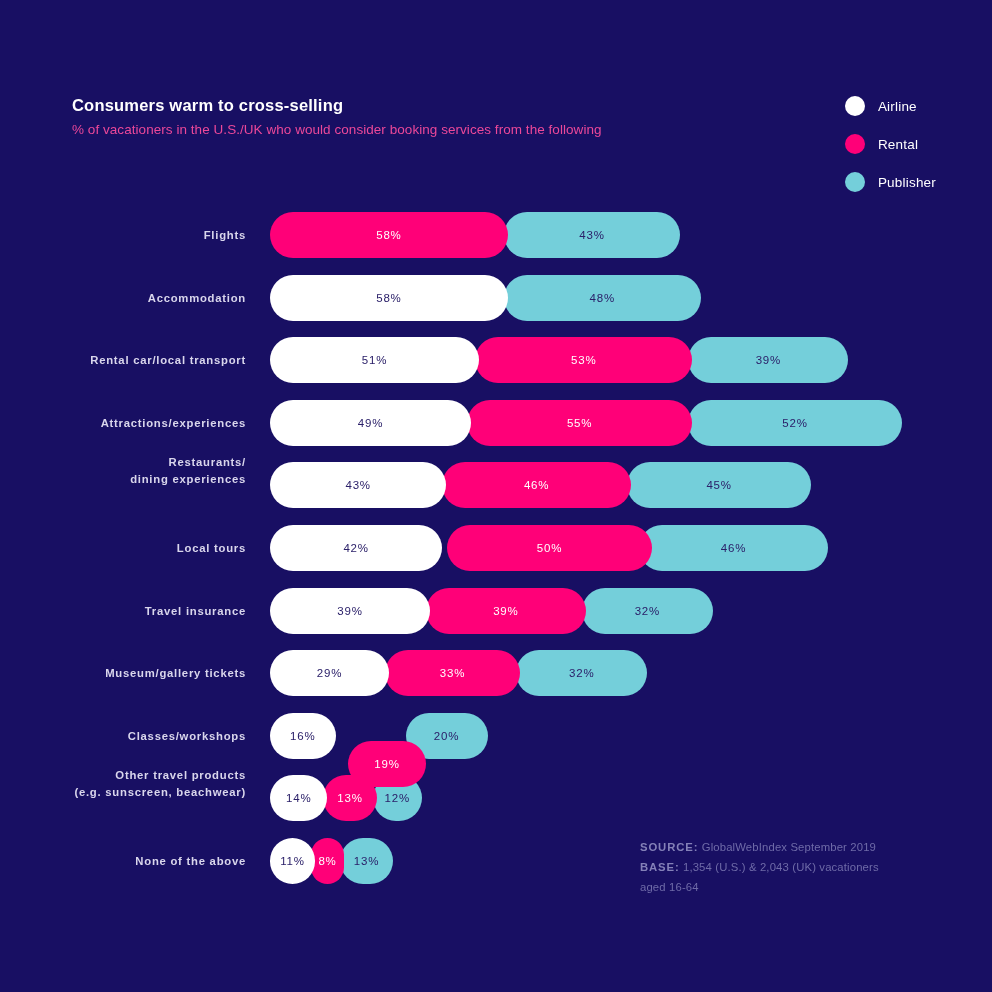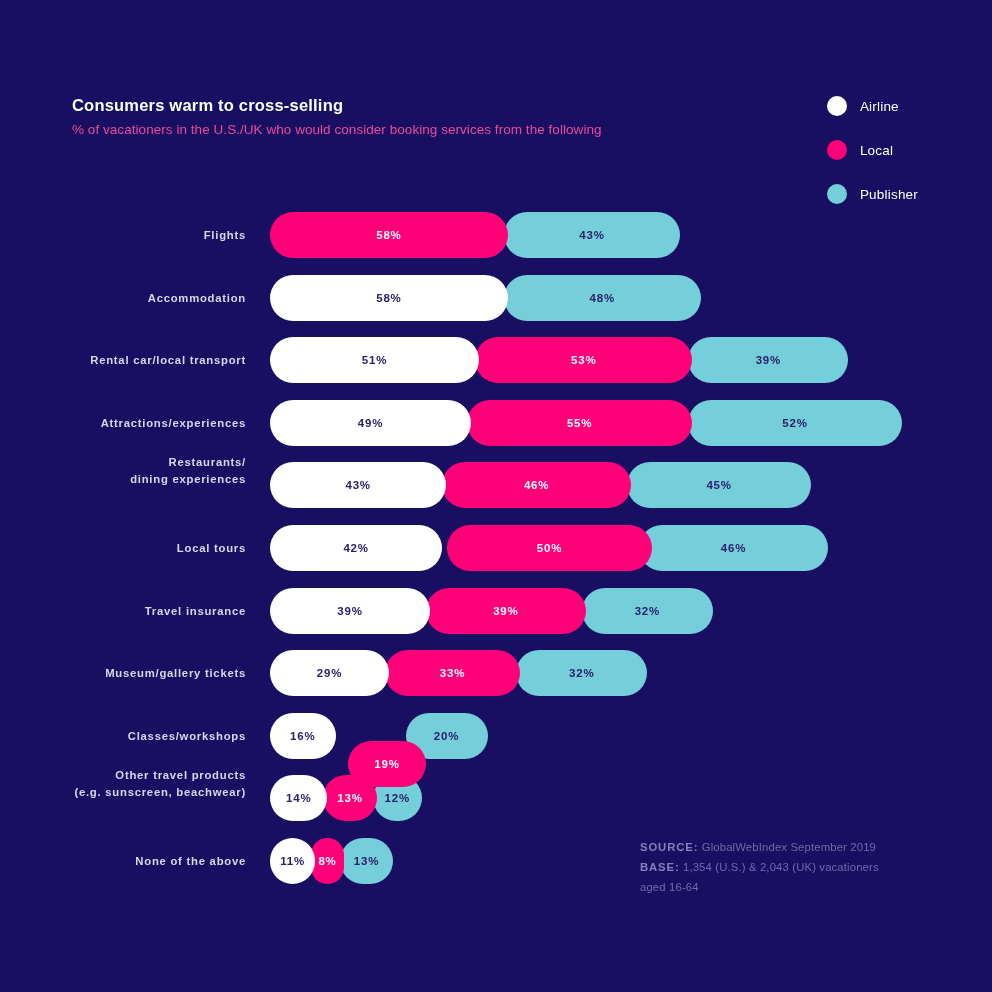--- a/index.html
+++ b/index.html
@@ -40,25 +40,25 @@
     font-size: 13.5px;
     font-weight: normal;
     letter-spacing: 0.05px;
     margin: 0;
     line-height: 1.2;
   }
 
   
   .legend {
     position: absolute;
-    right: 74px;
+    right: 56px;
     top: 96px;
     display: flex;
     flex-direction: column;
-    gap: 24px;
+    gap: 18px;
   }
   .legend-item {
     display: flex;
     align-items: center;
     gap: 13px;
   }
   .legend-swatch {
     width: 20px;
     height: 20px;
     border-radius: 50%;
@@ -108,21 +108,21 @@
     top: 0;
     height: 46px;
     border-radius: 23px;
     display: flex;
     align-items: center;
     justify-content: center;
     box-sizing: border-box;
   }
   .bar-value {
     font-size: 11.5px;
-    font-weight: bold;
+    font-weight: normal;
     letter-spacing: 0.8px;
     white-space: nowrap;
   }
   .bar.airline   { background: #ffffff; }
   .bar.hotel     { background: #ff0078; }
   .bar.publisher { background: #74cfda; }
   .bar.airline   .bar-value { color: #2b2069; }
   .bar.hotel     .bar-value { color: #ffffff; }
   .bar.publisher .bar-value { color: #2b2069; }
 
@@ -154,21 +154,21 @@
     <p class="chart-subtitle">% of vacationers in the U.S./UK who would consider booking services from the following</p>
   </div>
 
   <div class="legend" id="legend">
       <div class="legend-item">
         <span class="legend-swatch" style="background: rgb(255, 255, 255);"></span>
         <span class="legend-label">Airline</span>
       </div>
       <div class="legend-item">
         <span class="legend-swatch" style="background: rgb(255, 0, 120);"></span>
-        <span class="legend-label">Local</span>
+        <span class="legend-label">Rental</span>
       </div>
       <div class="legend-item">
         <span class="legend-swatch" style="background: rgb(116, 207, 218);"></span>
         <span class="legend-label">Publisher</span>
       </div>
     </div>
 
   <div class="plot" id="plot">
       <div class="row">
         <div class="row-label" style="top: 15px;"><span>Flights</span></div>

